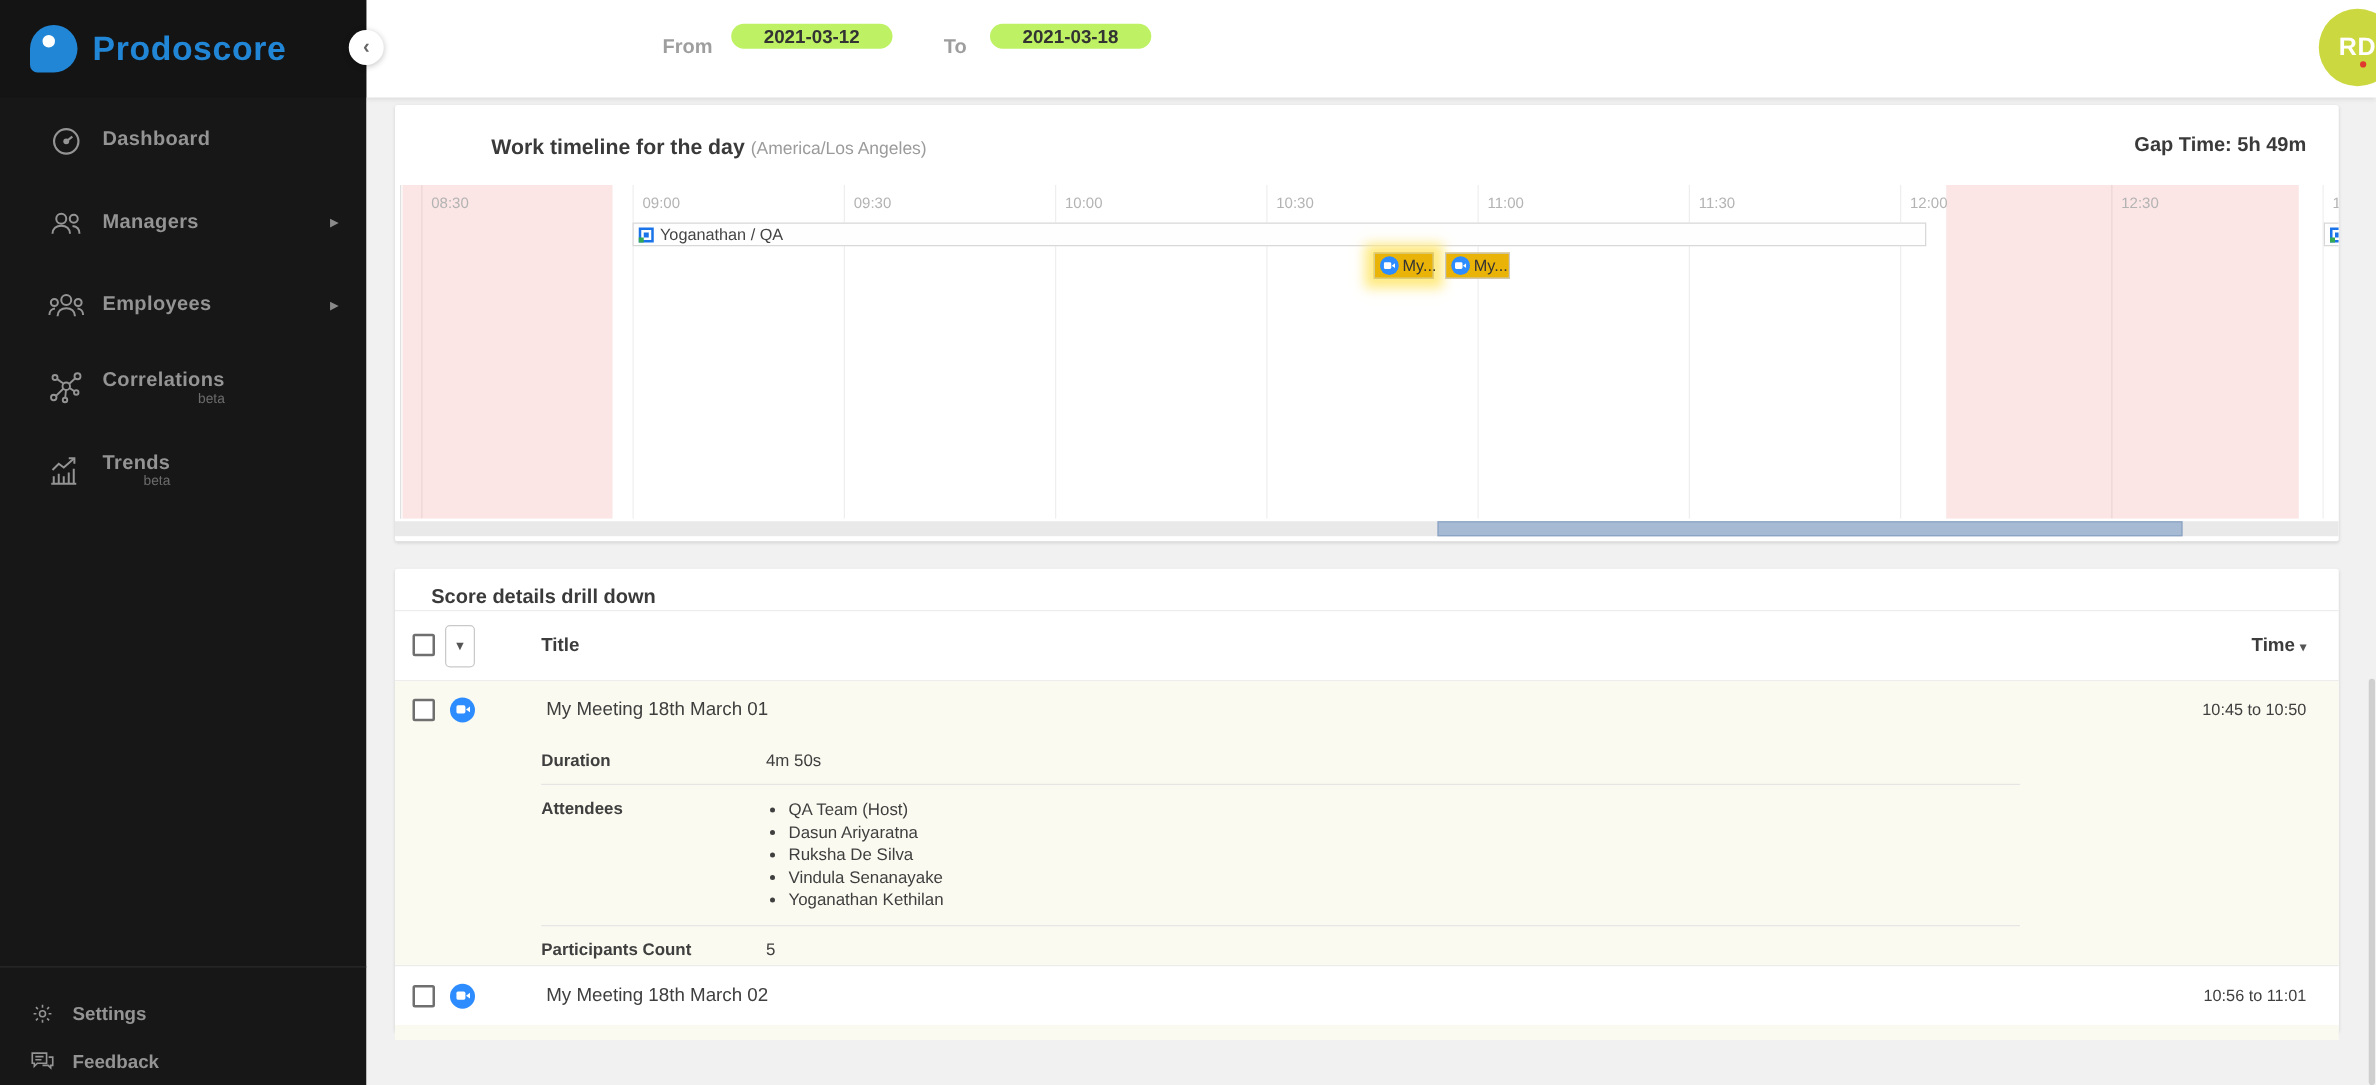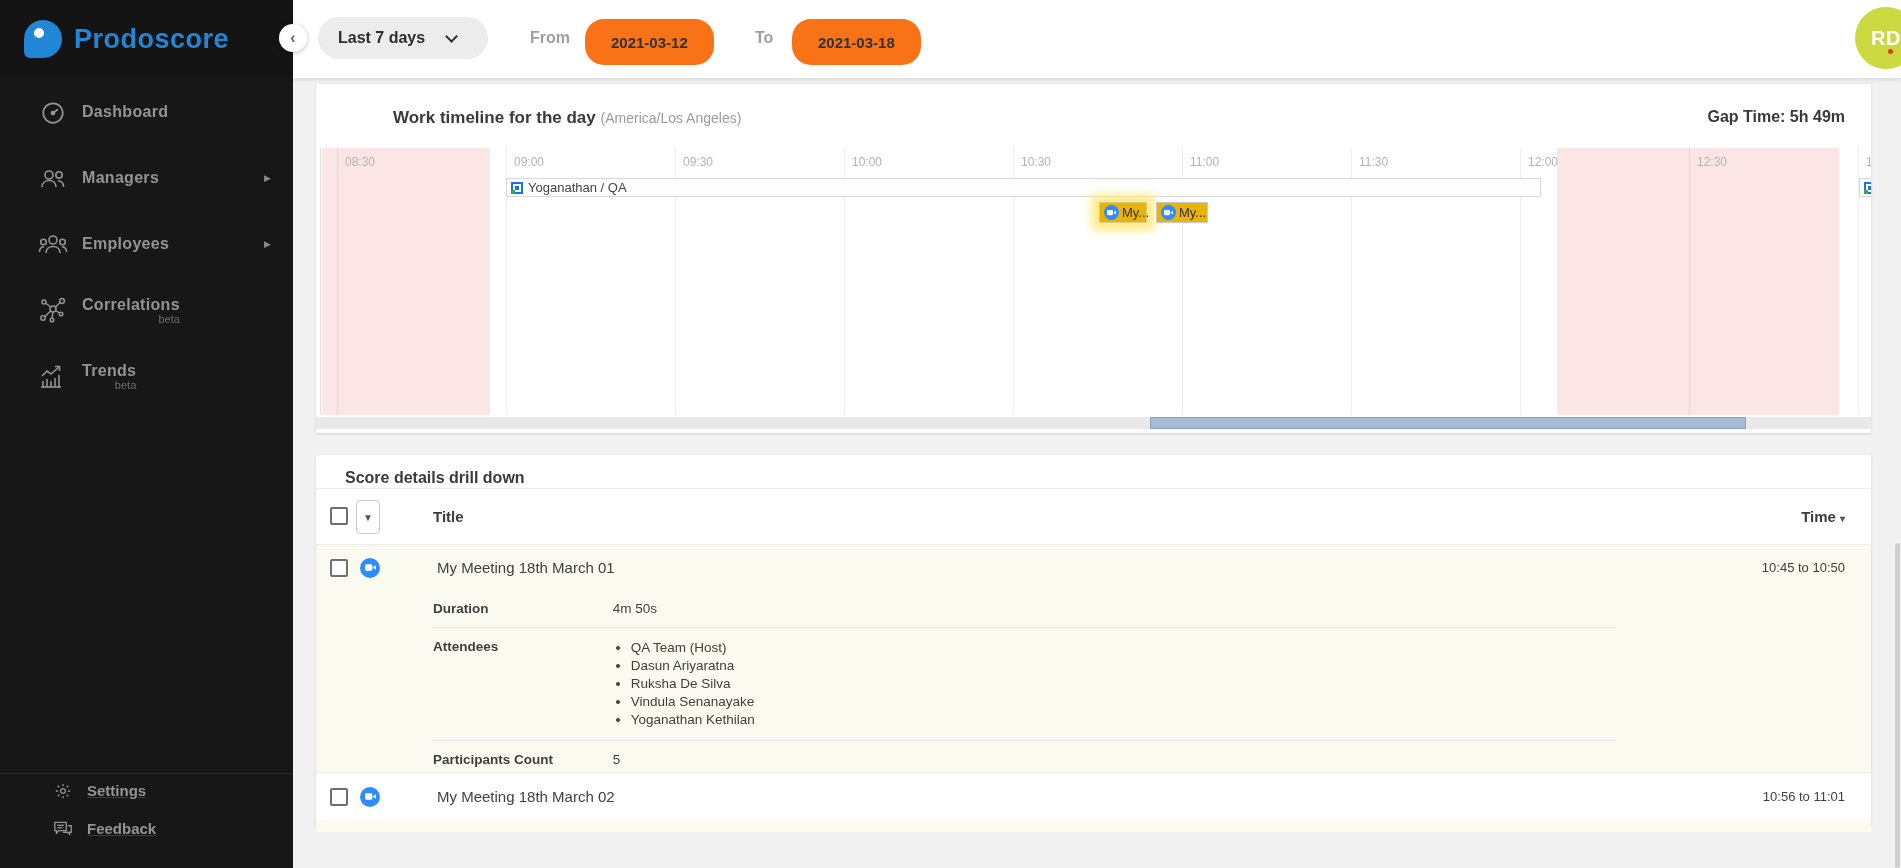--- a/index.html
+++ b/index.html
@@ -21,40 +21,40 @@
   .nav { position:absolute; top:79px; left:0; right:0; }
   .nav-item { height:66px; display:flex; align-items:center; padding:0 26px 0 38px;
               cursor:pointer; position:relative; }
   .nav-item .ic { width:30px; display:flex; justify-content:center; }
   .lbl-wrap { display:flex; flex-direction:column; align-items:flex-end; margin-left:14px; }
   .nav-lbl { color:#949494; font-size:16px; font-weight:bold; letter-spacing:.3px; }
   .beta { color:#6c6c6c; font-size:11px; margin-top:-1px; }
   .nav-chev { position:absolute; right:22px; color:#8a8a8a; font-size:9px; }
   .side-footer { position:absolute; left:0; right:0; bottom:10px; }
   .side-divider { border-top:1px solid #2b2b2b; margin:0 0 8px 0; }
-  .foot-item { height:38px; display:flex; align-items:flex-start; padding-left:51px; cursor:pointer;text-decoration:underline; }
+  .foot-item { height:38px; display:flex; align-items:flex-end; padding-left:22px; cursor:pointer; }
   .foot-item .ic { width:24px; display:flex; justify-content:center; }
   .foot-lbl { color:#949494; font-size:15px; font-weight:bold; margin-left:12px; }
 
   
   .topbar { position:absolute; left:293px; top:0; width:1608px; height:78px;
             background:#fff; box-shadow:0 2px 4px rgba(0,0,0,.09); z-index:10; }
   .collapse-btn { position:absolute; left:279px; top:24px; width:28px; height:28px;
             border-radius:50%; background:#fff; border:none; z-index:30;
             box-shadow:0 1px 5px rgba(0,0,0,.25); cursor:pointer;
             color:#666; font-size:16px; font-weight:bold; line-height:26px; }
   .range-pill { position:absolute; left:25px; top:17px; height:42px; min-width:170px;
             background:#ececec; border:none; border-radius:21px; cursor:pointer;
             display:flex; align-items:center; padding:0 20px; }
   .range-pill .txt { font-size:16px; font-weight:bold; color:#2d2d2d; }
   .chev-down { width:9px; height:9px; border-right:2px solid #2d2d2d; border-bottom:2px solid #2d2d2d;
             transform:rotate(45deg); margin:-4px 0 0 22px; }
   .hdr-lbl { position:absolute; top:29px; font-size:16px; font-weight:bold; color:#9e9e9e; }
   .from-lbl { left:237px; } .to-lbl { left:462px; }
-  .date-pill { position:absolute; top:19px; height:46px; background:#f97316; border:none;
+  .date-pill { position:absolute; top:19px; height:20px; background:#bef264; border:none;
             border-radius:19px; padding:0 26px; font-size:15px; font-weight:bold; color:#333;
             cursor:pointer; font-family:"Liberation Sans", sans-serif; }
   .from-pill { left:292px; } .to-pill { left:499px; }
   .avatar { position:absolute; left:1562px; top:7px; width:62px; height:62px;
             background:#ccd83f; border-radius:50%; cursor:pointer;
             display:flex; align-items:center; justify-content:center; }
   .avatar .init { color:#fff; font-size:20px; font-weight:bold; letter-spacing:.5px; }
   .red-dot { position:absolute; left:33px; top:42px; width:5px; height:5px;
             background:#e0392e; border-radius:50%; }
 
@@ -240,24 +240,20 @@
           <line x1="5" y1="6.5" x2="13" y2="6.5"></line>
             <line x1="5" y1="9.5" x2="11" y2="9.5"></line>
         </svg>
         </span>
       <span class="foot-lbl">Feedback</span>
     </div>
   </div>
 </aside>
 
 <header class="topbar">
-  <button class="range-pill">
-    <span class="txt">Last 7 days</span>
-    <span class="chev-down"></span>
-  </button>
   <span class="hdr-lbl from-lbl">From</span>
   <button class="date-pill from-pill">2021-03-12</button>
   <span class="hdr-lbl to-lbl">To</span>
   <button class="date-pill to-pill">2021-03-18</button>
   <div class="avatar">
     <span class="init">RD</span>
     <span class="red-dot"></span>
   </div>
 </header>
 <button class="collapse-btn">‹</button>

